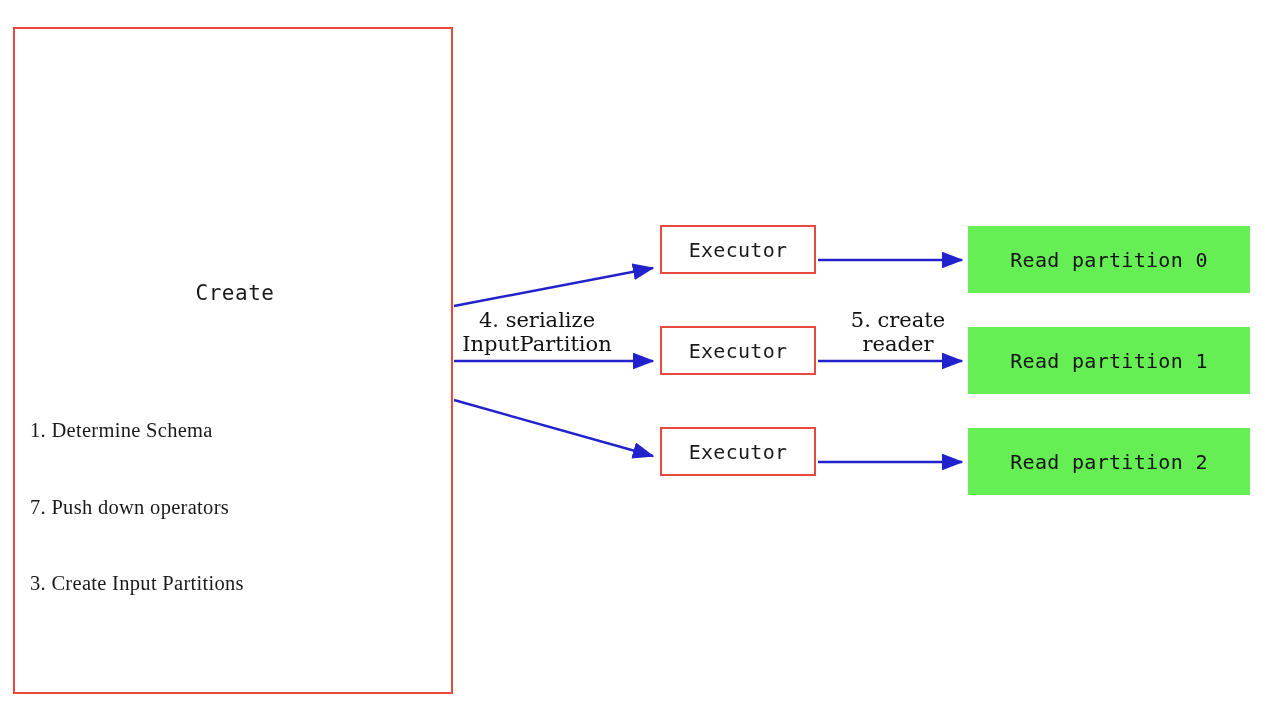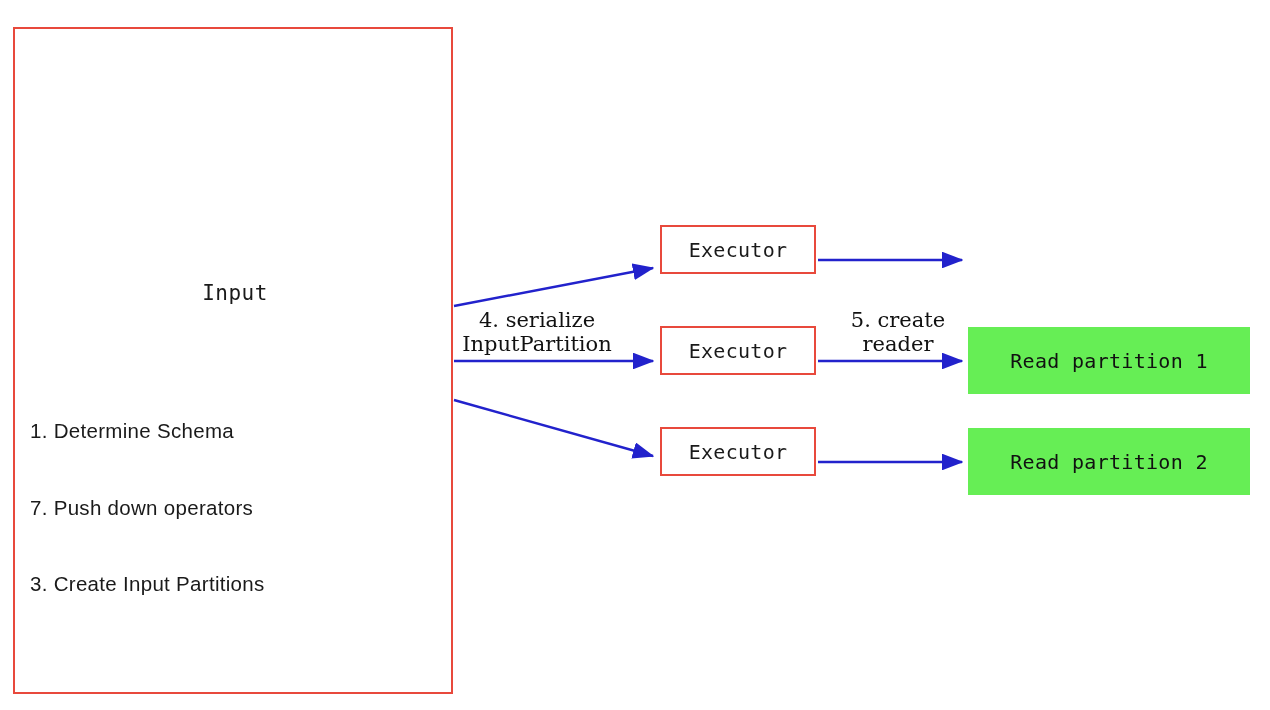--- a/index.html
+++ b/index.html
@@ -43,21 +43,21 @@
     text-align: center;
     font-family: "DejaVu Sans Mono", "Liberation Mono", monospace;
     font-size: 21px;
     color: #1a1a1a;
     letter-spacing: 0.5px;
   }
   .driver-steps {
     position: absolute;
     left: 15px;
     top: 338px;
-    font-family: Liberation Sans, sans-serif;
+    font-family: Liberation Serif, serif;
     font-size: 20.5px;
     line-height: 25.5px;
     color: #1a1a1a;
     white-space: pre;
     letter-spacing: 0.3px;
   }
   .driver-step { display: block; }
 
   .executor-box {
     width: 156px;
@@ -132,32 +132,33 @@
     <line x1="454" y1="400" x2="653" y2="456" stroke="#2222cc" stroke-width="2.4" marker-end="url(#arrowhead)"></line>
 
     <line x1="818" y1="260" x2="962" y2="260" stroke="#2222cc" stroke-width="2.4" marker-end="url(#arrowhead)"></line>
 
     <line x1="818" y1="361" x2="962" y2="361" stroke="#2222cc" stroke-width="2.4" marker-end="url(#arrowhead)"></line>
 
     <line x1="818" y1="462" x2="962" y2="462" stroke="#2222cc" stroke-width="2.4" marker-end="url(#arrowhead)"></line>
   </svg>
 
   <div class="node driver-box">
-    <div class="driver-title">Input</div>
+    <div class="driver-title">Create</div>
     <div class="driver-steps">
       <span class="driver-step">1. Determine Schema</span>
       <span class="driver-step">7. Push down operators</span>
       <span class="driver-step">3. Create Input Partitions</span>
     </div>
   </div>
 
   <div class="node executor-box exec-0">Executor</div>
   <div class="node executor-box exec-1">Executor</div>
   <div class="node executor-box exec-2">Executor</div>
 
+  <div class="node partition-box part-0">Read partition 0</div>
   <div class="node partition-box part-1">Read partition 1</div>
   <div class="node partition-box part-2">Read partition 2</div>
 
   <div class="edge-label label-serialize">
     <span class="label-line">4. serialize</span>
     <span class="label-line">InputPartition</span>
   </div>
 
   <div class="edge-label label-create">
     <span class="label-line">5. create</span>

